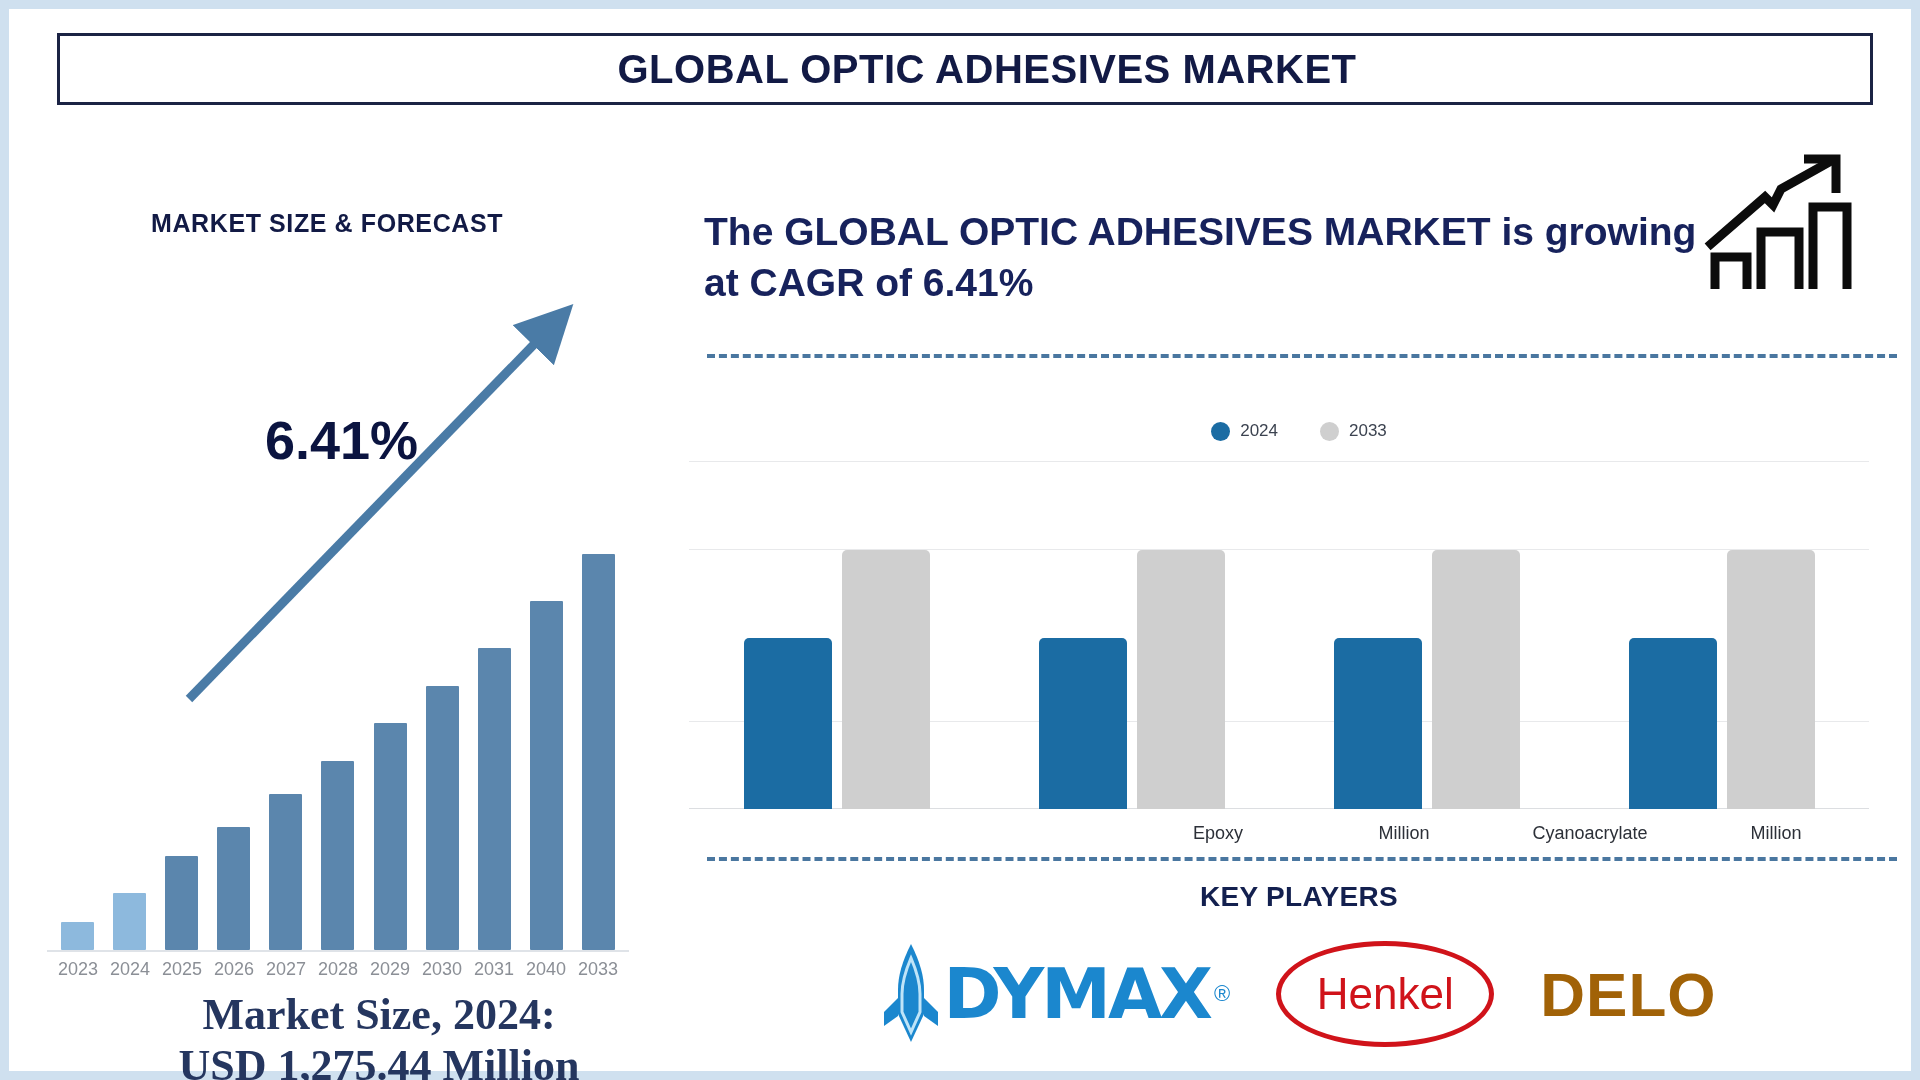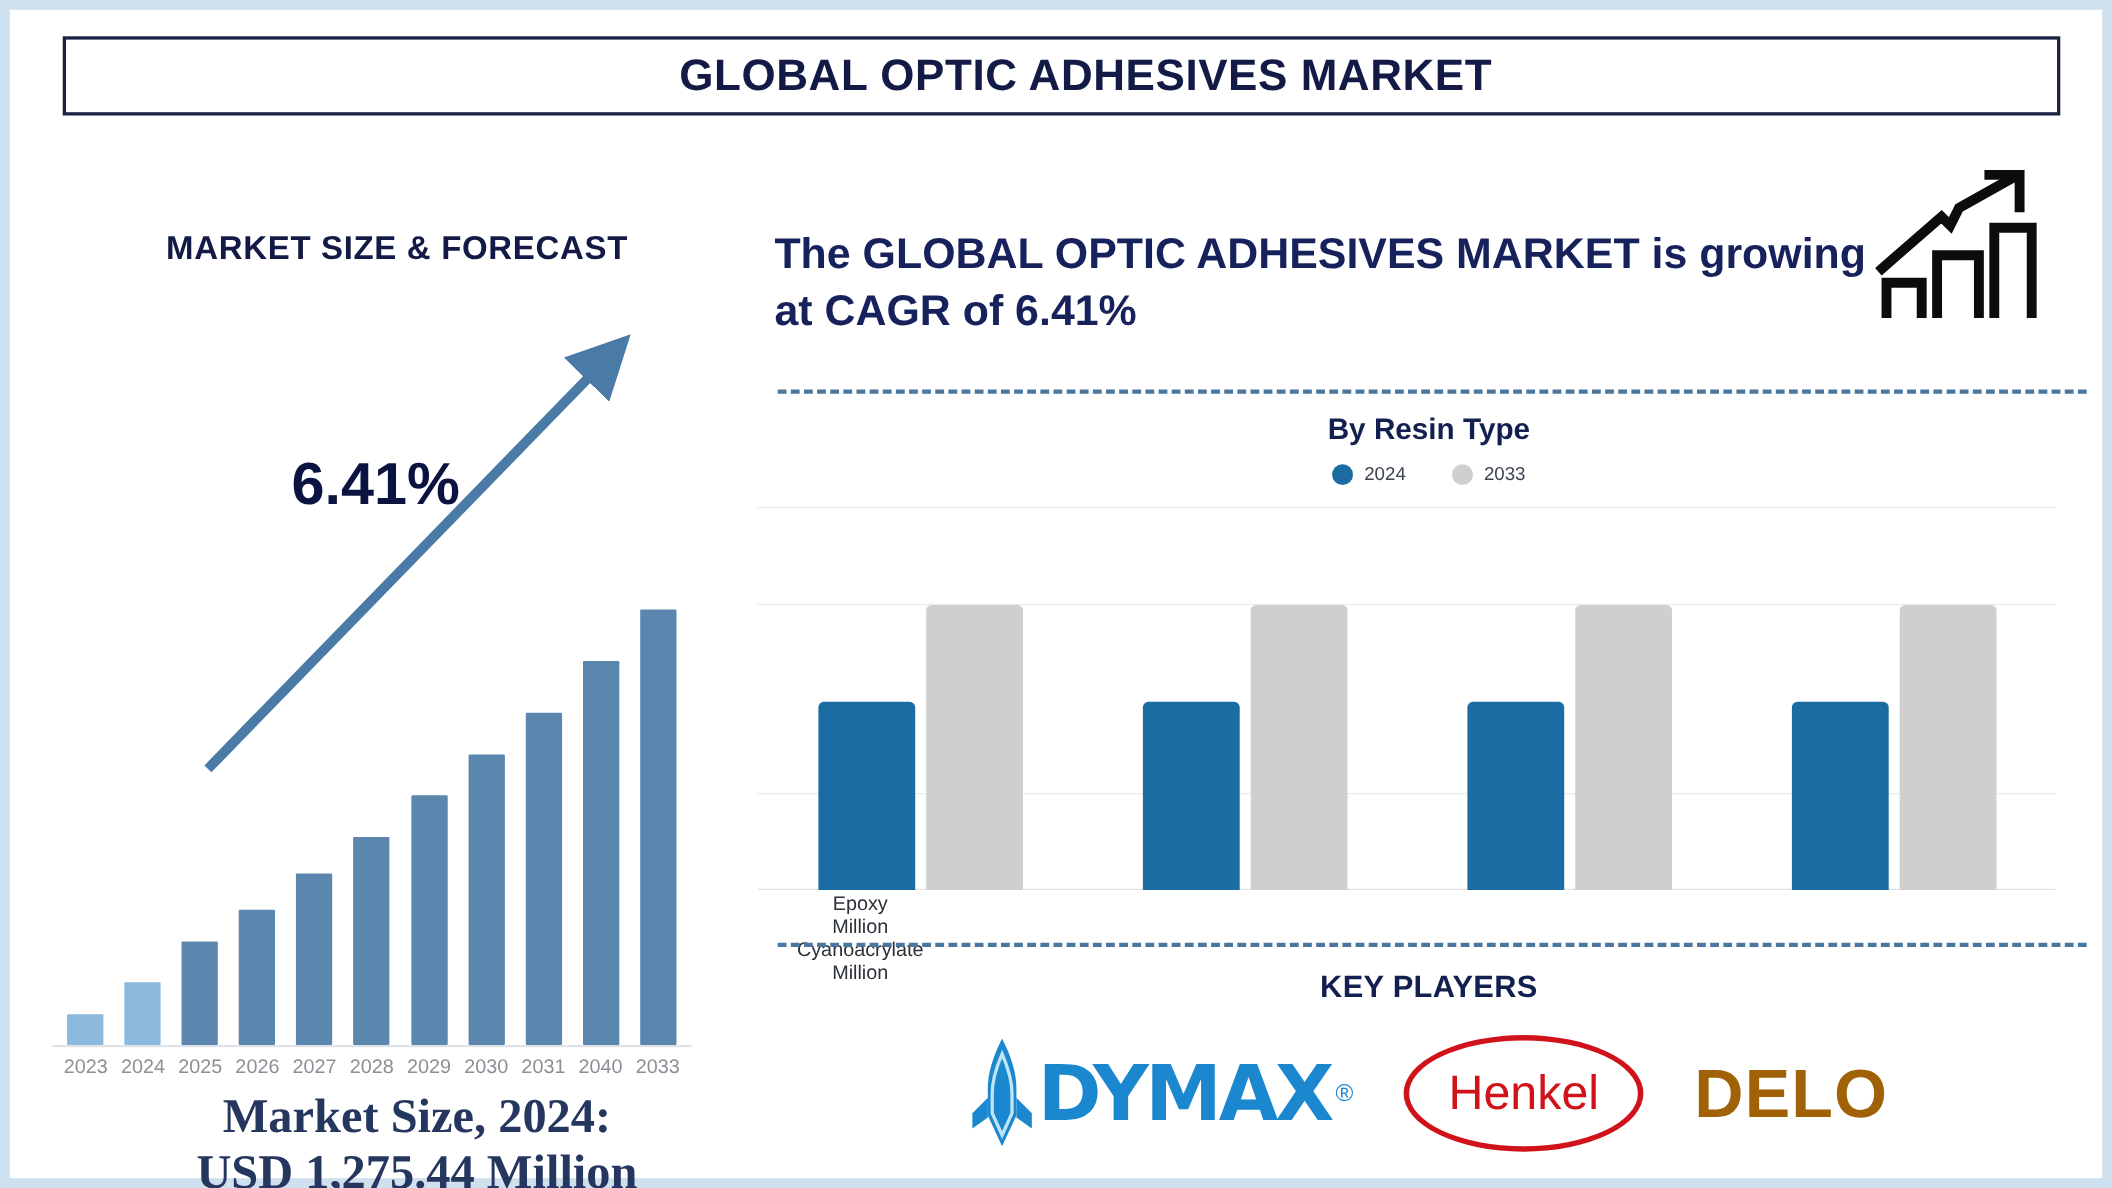--- a/index.html
+++ b/index.html
@@ -24,21 +24,21 @@
     display:flex; align-items:center; justify-content:center;
   }
   #title-text{
     font-size:40px; font-weight:bold; color:#121a45;
     letter-spacing:.5px; white-space:nowrap;margin-left:44px;
   }
   
   #left-panel{ position:absolute; left:20px; top:120px; width:720px; height:930px; }
   #msf-label{
     position:absolute; left:122px; top:80px;
-    font-size:30px; font-weight:bold; color:#121a45; letter-spacing:.6px;
+    font-size:25px; font-weight:bold; color:#121a45; letter-spacing:.6px;
     white-space:nowrap;
   }
   #cagr-big{
     position:absolute; left:236px; top:280px;
     font-size:54px; font-weight:bold; color:#0b1440; letter-spacing:0px;
   }
   #arrow-svg{ position:absolute; left:140px; top:170px; }
   #left-chart{
     position:absolute; left:18px; top:345px; width:582px; height:510px;
   }
@@ -97,22 +97,22 @@
   #grid-mid1{ top:90px; }
   #grid-mid2{ top:262px; }
   #grid-base{ top:349px; height:1px; background:#dcdee1; }
   #resin-bars{
     position:absolute; left:0; top:0; width:1180px; height:350px;
     display:flex; align-items:flex-end; justify-content:space-around;
   }
   .cat-group{ display:flex; align-items:flex-end; gap:10px; }
   .rbar{ width:88px; border-radius:5px 5px 0 0; }
   #resin-cats{
-    position:absolute; left:0; top:352px; width:1180px;
-    display:flex; justify-content:flex-end;flex-direction:column;
+    position:absolute; left:0; top:364px; width:1180px;
+    display:flex; justify-content:flex-end;
   }
   .cat-lab{ font-size:18px; color:#2c3038; text-align:center; width:186px; }
   
   #kp-title{
     position:absolute; left:0; top:752px; width:1220px; text-align:center;
     font-size:28px; font-weight:bold; color:#13204f; letter-spacing:.3px;
   }
   #kp-logos{
     position:absolute; left:0; top:800px; width:1220px; height:130px;
     display:flex; align-items:center; justify-content:center; gap:46px;
@@ -208,21 +208,20 @@
           <path d="M12,140 L12,108 L44,108 L44,140"></path>
           <path d="M58,140 L58,83 L96,83 L96,140"></path>
           <path d="M110,140 L110,58 L144,58 L144,140"></path>
         </g>
         <path d="M8,95 L62,48 L70,56 L78,40 L128,12" fill="none" stroke="#0c0c0c" stroke-width="9" stroke-linecap="square"></path>
         <path d="M101,10 L133,10 L133,44" fill="none" stroke="#0c0c0c" stroke-width="9"></path>
       </svg>
 
       <div id="dash1" class="dashed"></div>
 
-      <div id="resin-title">By Resin Type</div>
 
       <div id="legend">
           <div class="leg-item">
             <span class="leg-dot" style="background: rgb(27, 108, 163);"></span>
             <span class="leg-txt">2024</span>
           </div>
           <div class="leg-item">
             <span class="leg-dot" style="background: rgb(207, 207, 207);"></span>
             <span class="leg-txt">2033</span>
           </div>

